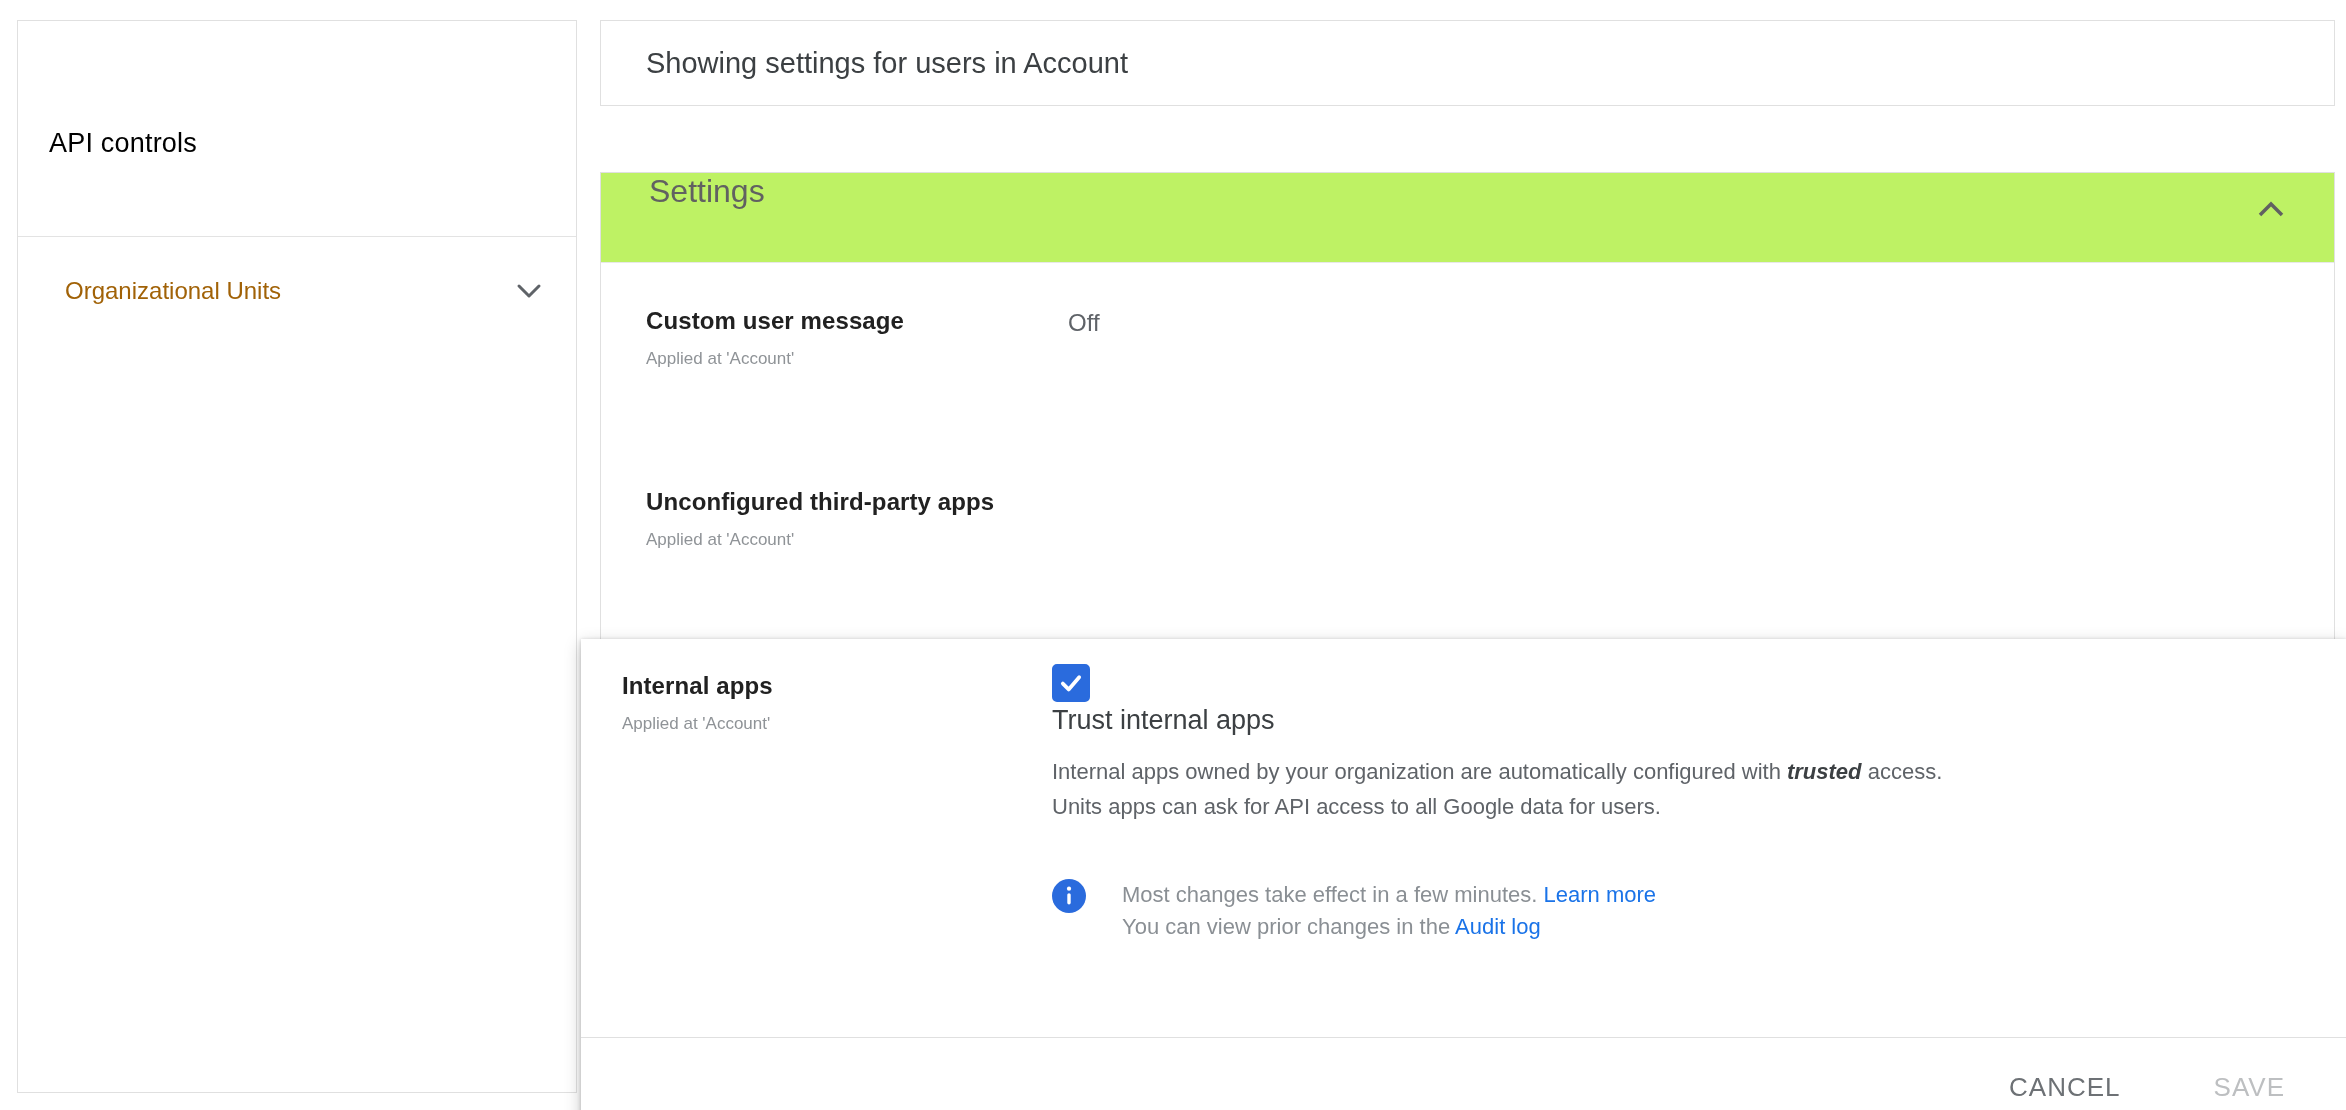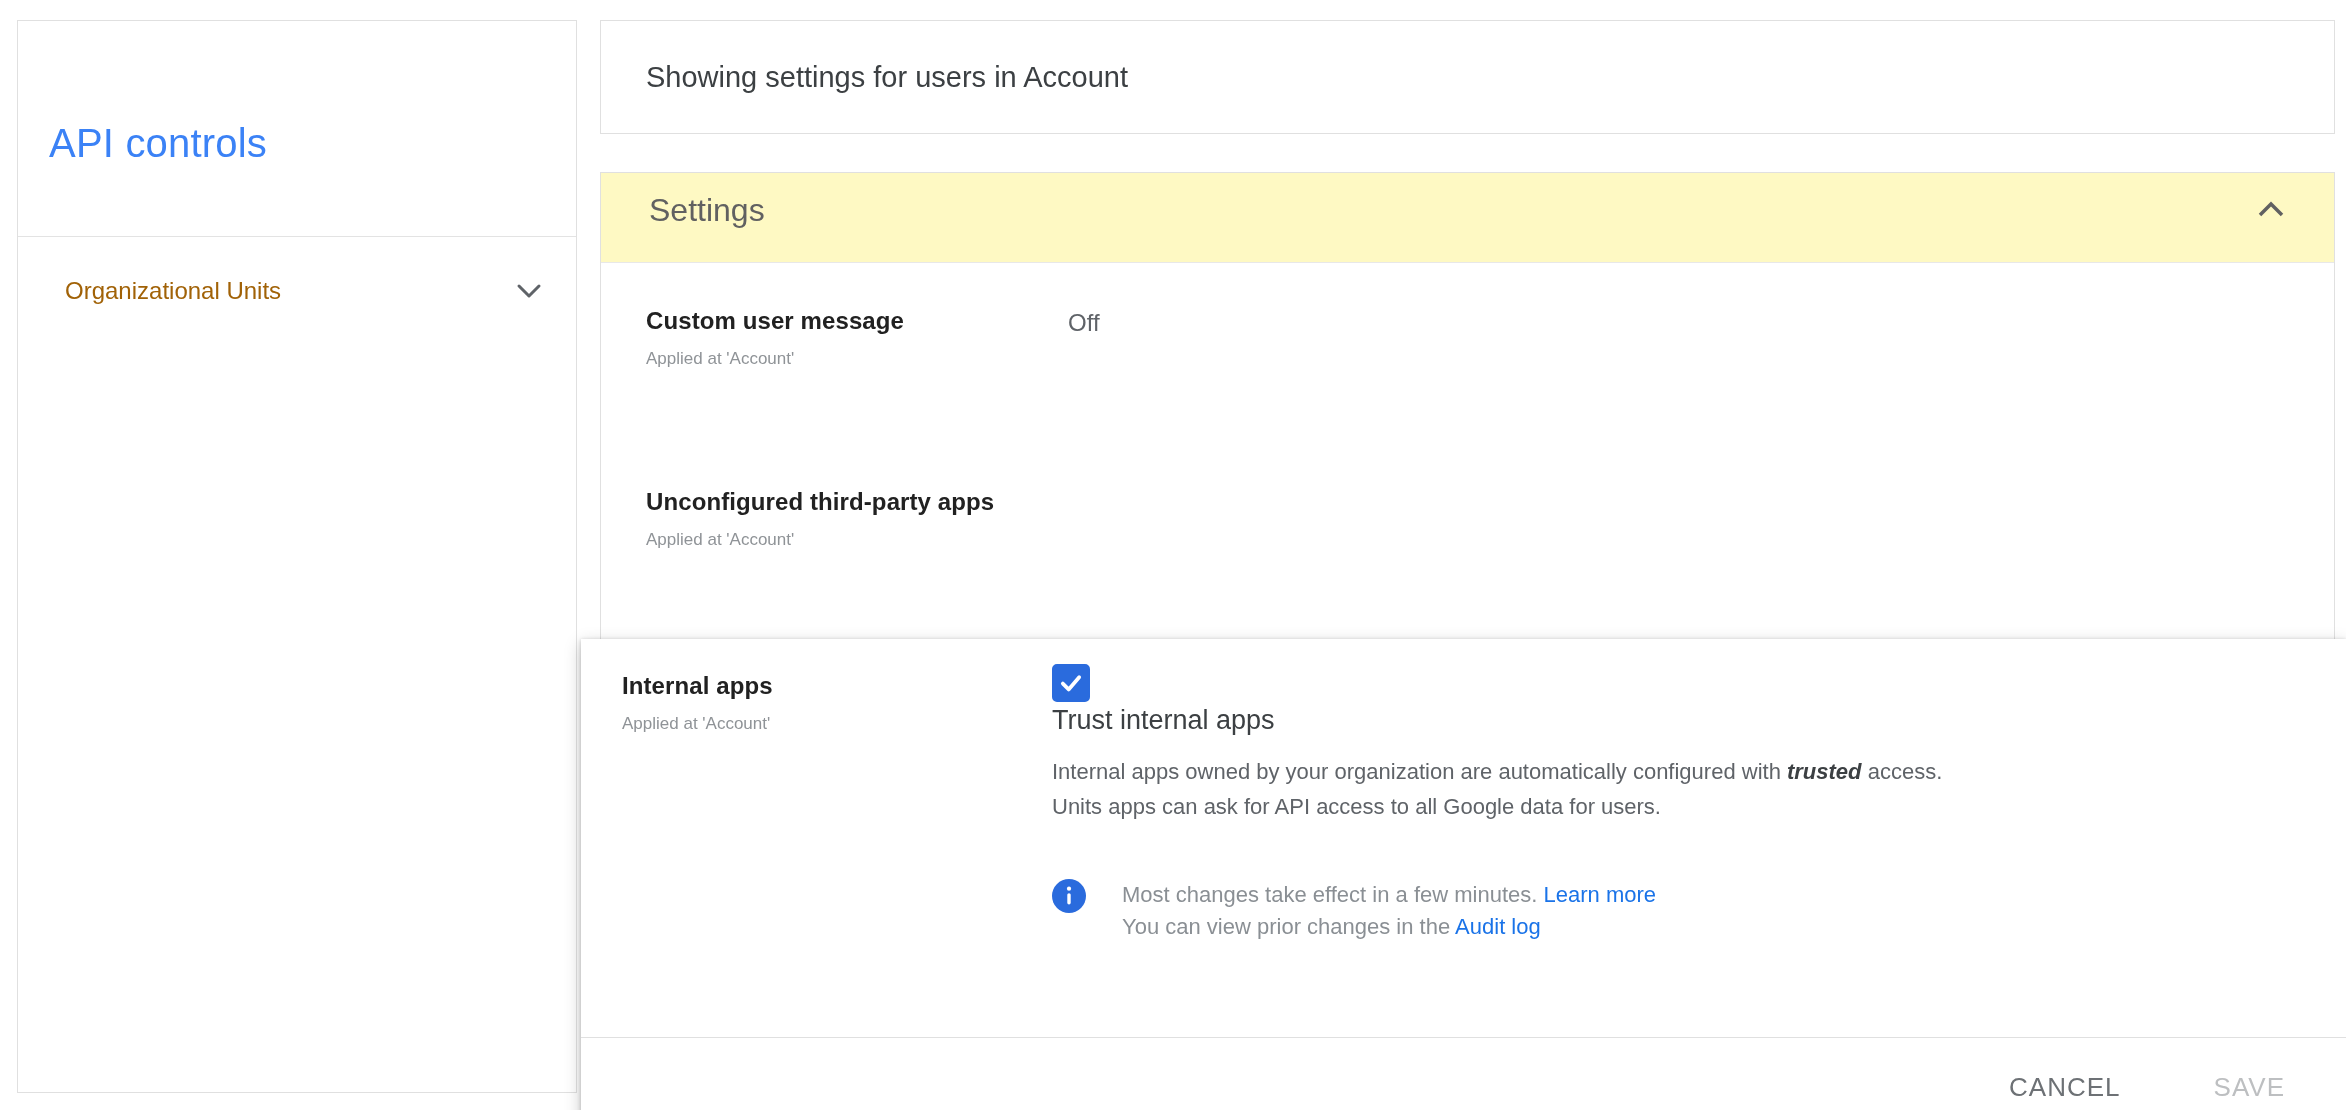--- a/index.html
+++ b/index.html
@@ -12,44 +12,44 @@
 
   
   .left-panel {
     position:absolute; left:17px; top:20px; width:560px; height:1073px;
     background:#fff; border:1px solid #e0e0e0; box-sizing:border-box;
   }
   .panel-header {
     height:216px; border-bottom:1px solid #e3e3e3; box-sizing:border-box;
     display:flex; align-items:center; padding:30px 0 0 31px;
   }
-  .panel-title { margin:0; font-size:40px; font-weight:400; color:#3b82f6; letter-spacing:0.2px; }
+  .panel-title { margin:0; font-size:27px; font-weight:400; color:#000000; letter-spacing:0.2px; }
   .ou-row {
     display:flex; align-items:center; justify-content:space-between;
     padding:40px 34px 0 47px; cursor:pointer;
   }
   .ou-label { font-size:24px; color:#a16207; }
   .chev svg { display:block; }
 
   
   .scope-card {
-    position:absolute; left:600px; top:20px; width:1735px; height:114px;
+    position:absolute; left:600px; top:20px; width:1735px; height:86px;
     background:#fff; border:1px solid #e0e0e0; box-sizing:border-box;
     display:flex; align-items:center; padding-left:45px;
   }
   .scope-text { font-size:29px; color:#3c4043; }
 
   
   .settings-card {
     position:absolute; left:600px; top:172px; width:1735px; height:488px;
     background:#fff; border:1px solid #e0e0e0; box-sizing:border-box;
   }
   .settings-head {
-    height:90px; background:#fef9c3; border-bottom:1px solid #e8e8e8; box-sizing:border-box;
-    display:flex; align-items:center; justify-content:space-between;
+    height:90px; background:#bef264; border-bottom:1px solid #e8e8e8; box-sizing:border-box;
+    display:flex; justify-content:space-between;
     padding:0 44px 15px 48px;
   }
   .settings-title { font-size:32px; font-weight:400; color:#616161; }
   .collapse-btn { background:none; border:none; padding:4px; cursor:pointer; }
 
   .setting-row { display:flex; padding:44px 45px 75px 45px; cursor:pointer; }
   .row-main { width:422px; flex:none; }
   .row-label { font-size:24px; font-weight:bold; color:#212121; margin-bottom:14px; letter-spacing:0.1px; }
   .row-applied { font-size:17px; color:#8f9397; }
   .row-value { font-size:24px; color:#5f6368; padding-top:2px; }

